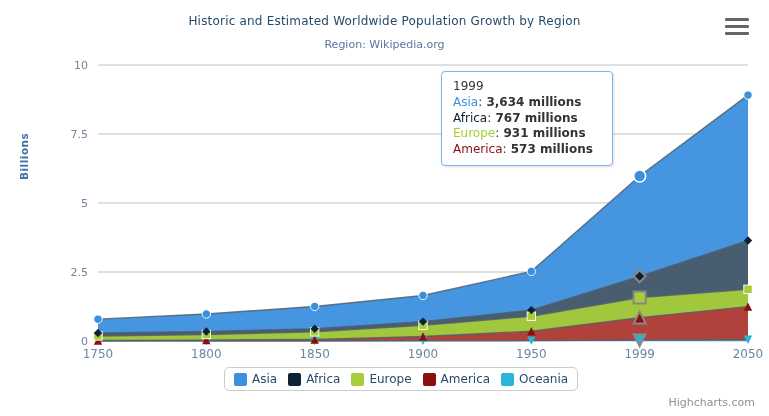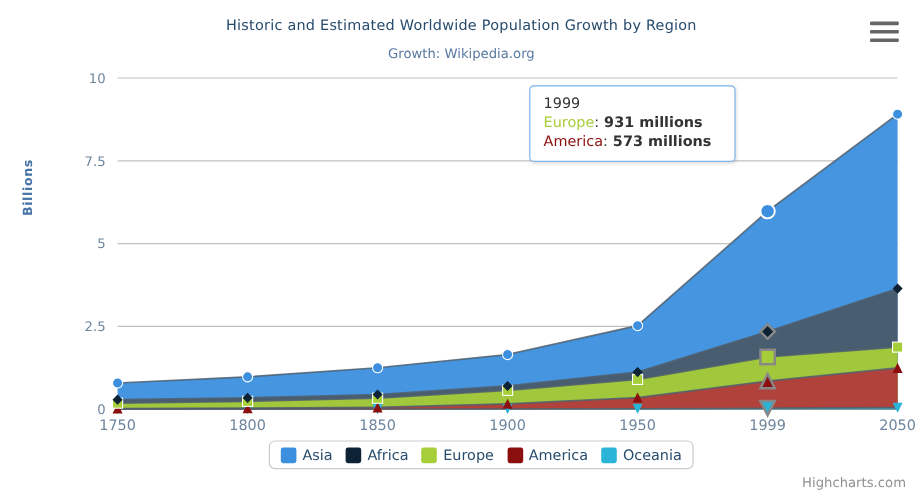--- a/index.html
+++ b/index.html
@@ -66,21 +66,21 @@
     position:absolute;right:14px;bottom:7px;
     font-size:11px;color:#909090;cursor:pointer;
   }
 </style>
 </head>
 <body>
 
 <div id="chart-root">
 
   <div class="ttl">Historic and Estimated Worldwide Population Growth by Region</div>
-  <div class="sub">Growth: Wikipedia.org</div>
+  <div class="sub">Region: Wikipedia.org</div>
 
   <div class="burger">
     <span></span>
       <span></span>
       <span></span>
   </div>
 
   <div class="ylabel">Billions</div>
 
   <svg class="plot" width="769" height="416">
@@ -156,20 +156,22 @@
         <text x="423" y="358" class="xtick">1900</text>
         <text x="531.3333333333333" y="358" class="xtick">1950</text>
         <text x="639.6666666666667" y="358" class="xtick">1999</text>
         <text x="748" y="358" class="xtick">2050</text>
       </g>
   </svg>
 
   <div class="tooltip">
     <div class="tt-head">1999</div>
     <div id="tt-rows">
+        <div class="tt-row"><span style="color: rgb(59, 143, 222);">Asia</span>:<b> 3,634 millions</b></div>
+        <div class="tt-row"><span style="color: rgb(13, 34, 53);">Africa</span>:<b> 767 millions</b></div>
         <div class="tt-row"><span style="color: rgb(166, 206, 57);">Europe</span>:<b> 931 millions</b></div>
         <div class="tt-row"><span style="color: rgb(139, 15, 15);">America</span>:<b> 573 millions</b></div>
       </div>
   </div>
 
   <div class="legendbox">
       <div class="legitem">
         <span class="swatch" style="background: rgb(59, 143, 222);"></span>
         <span class="legtext">Asia</span>
       </div>

